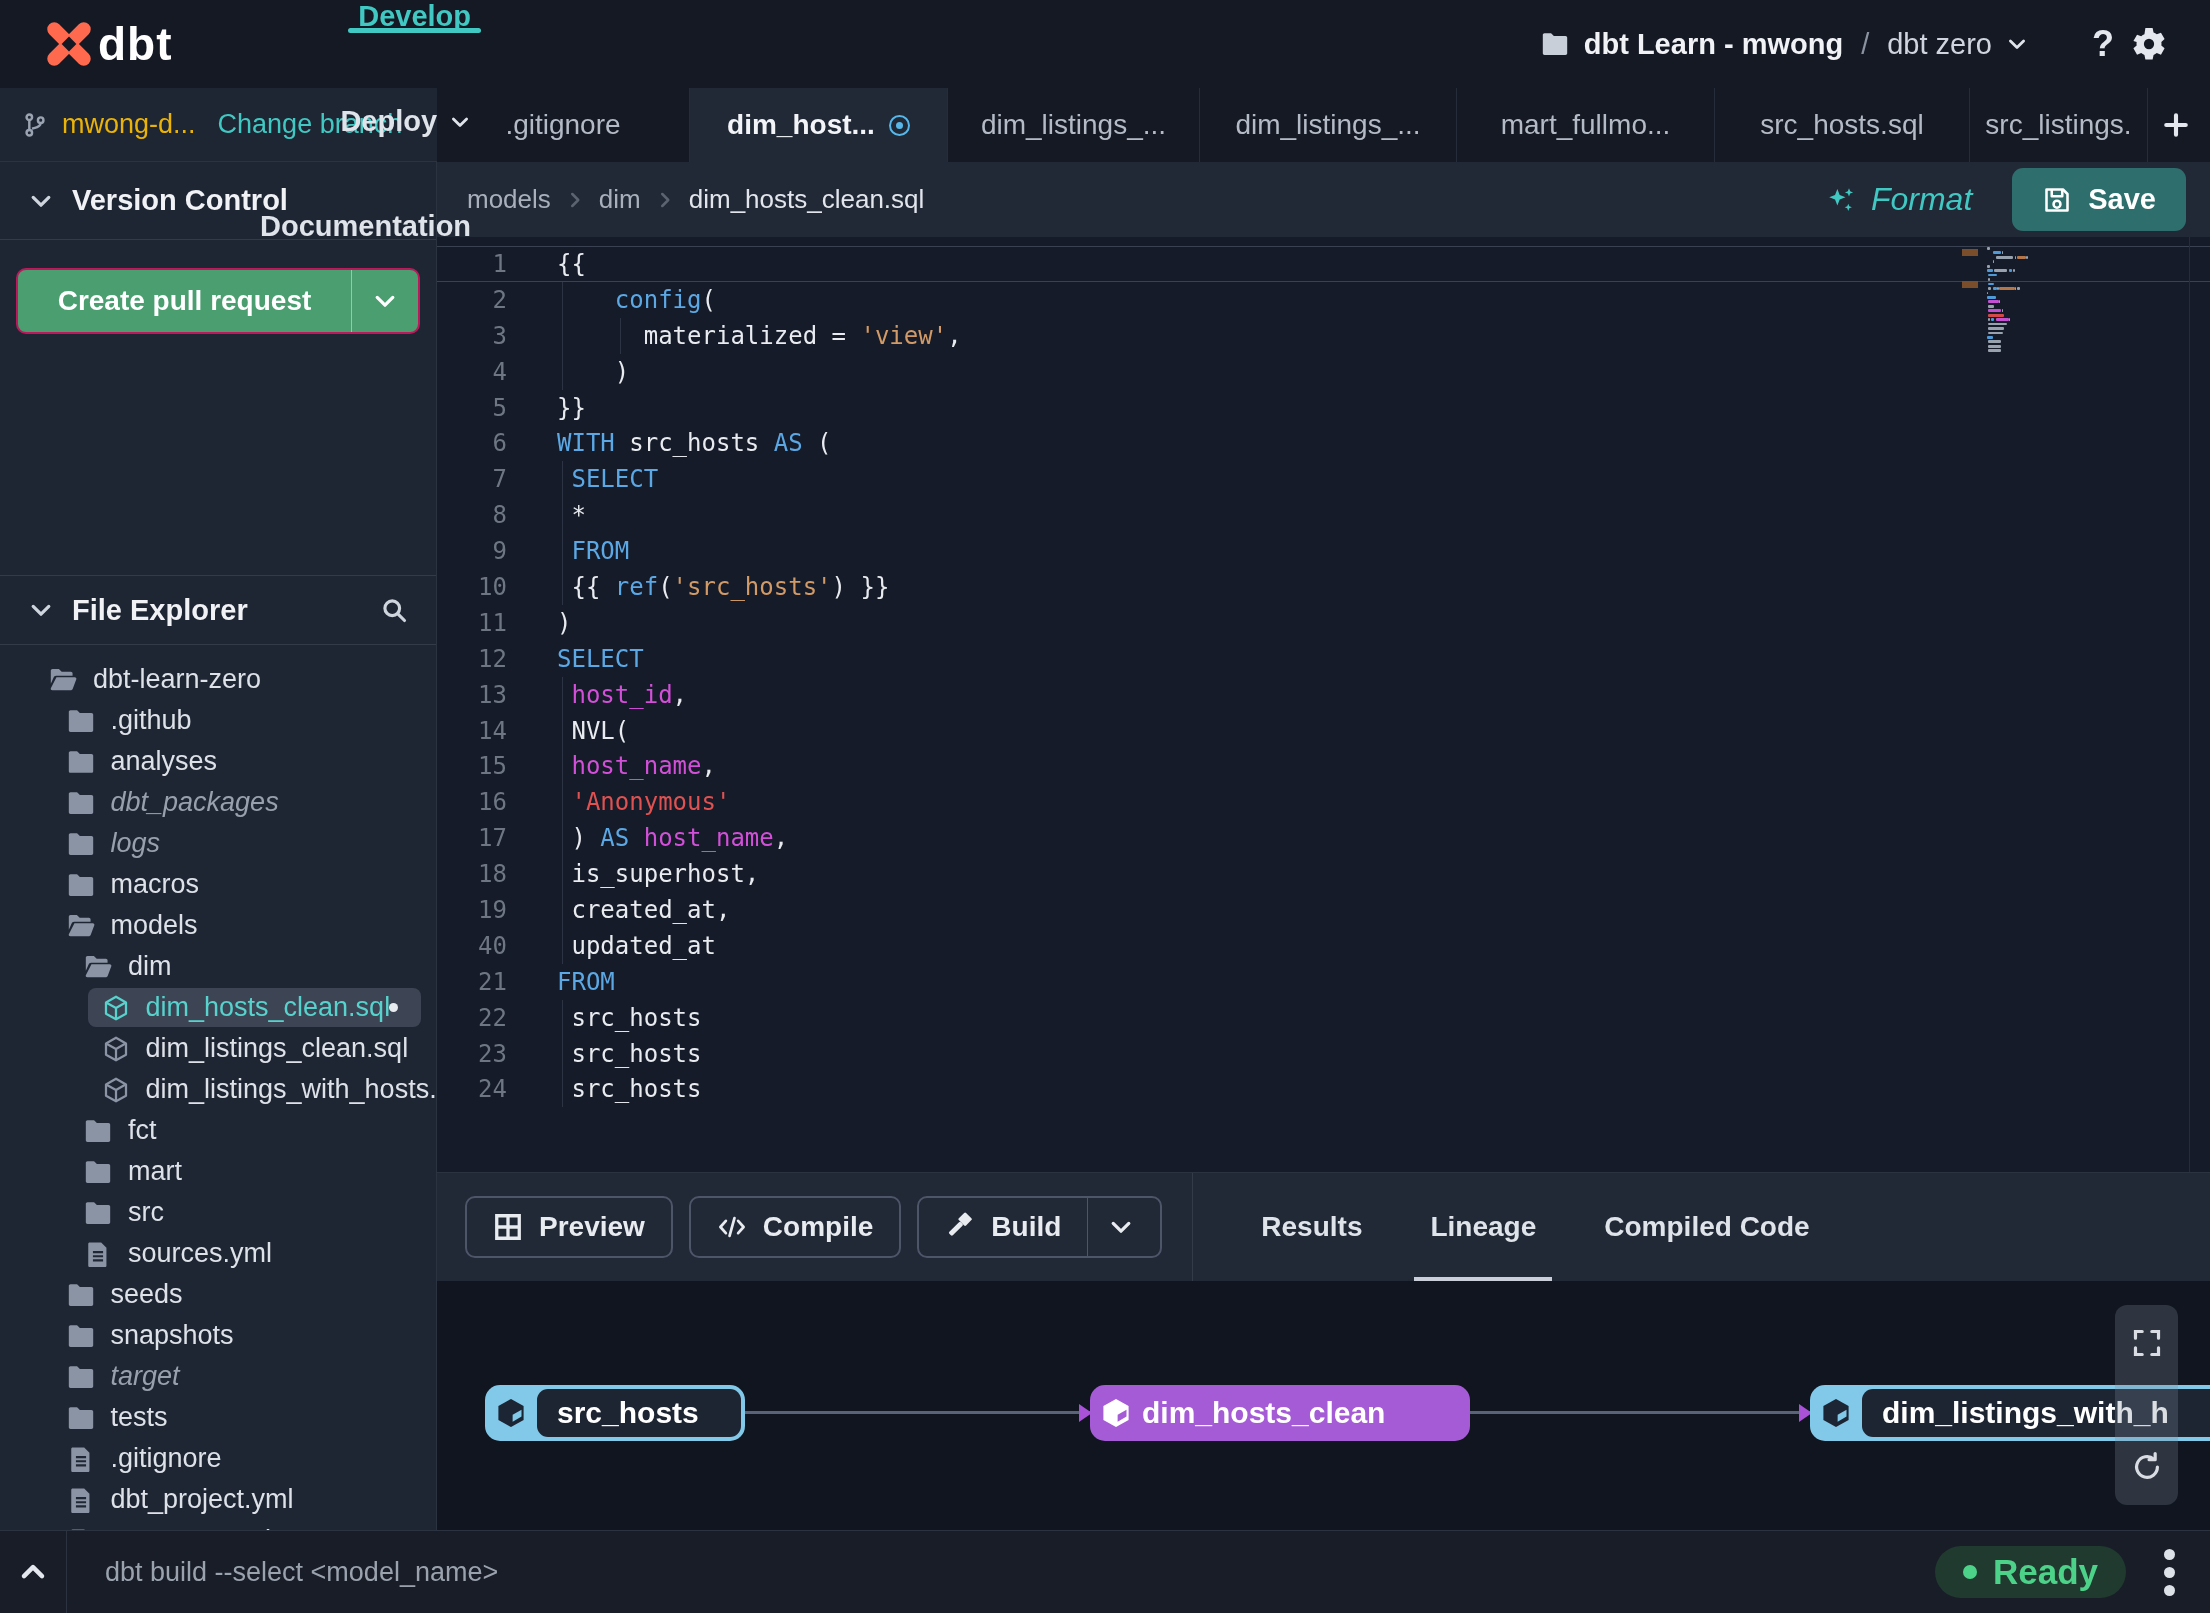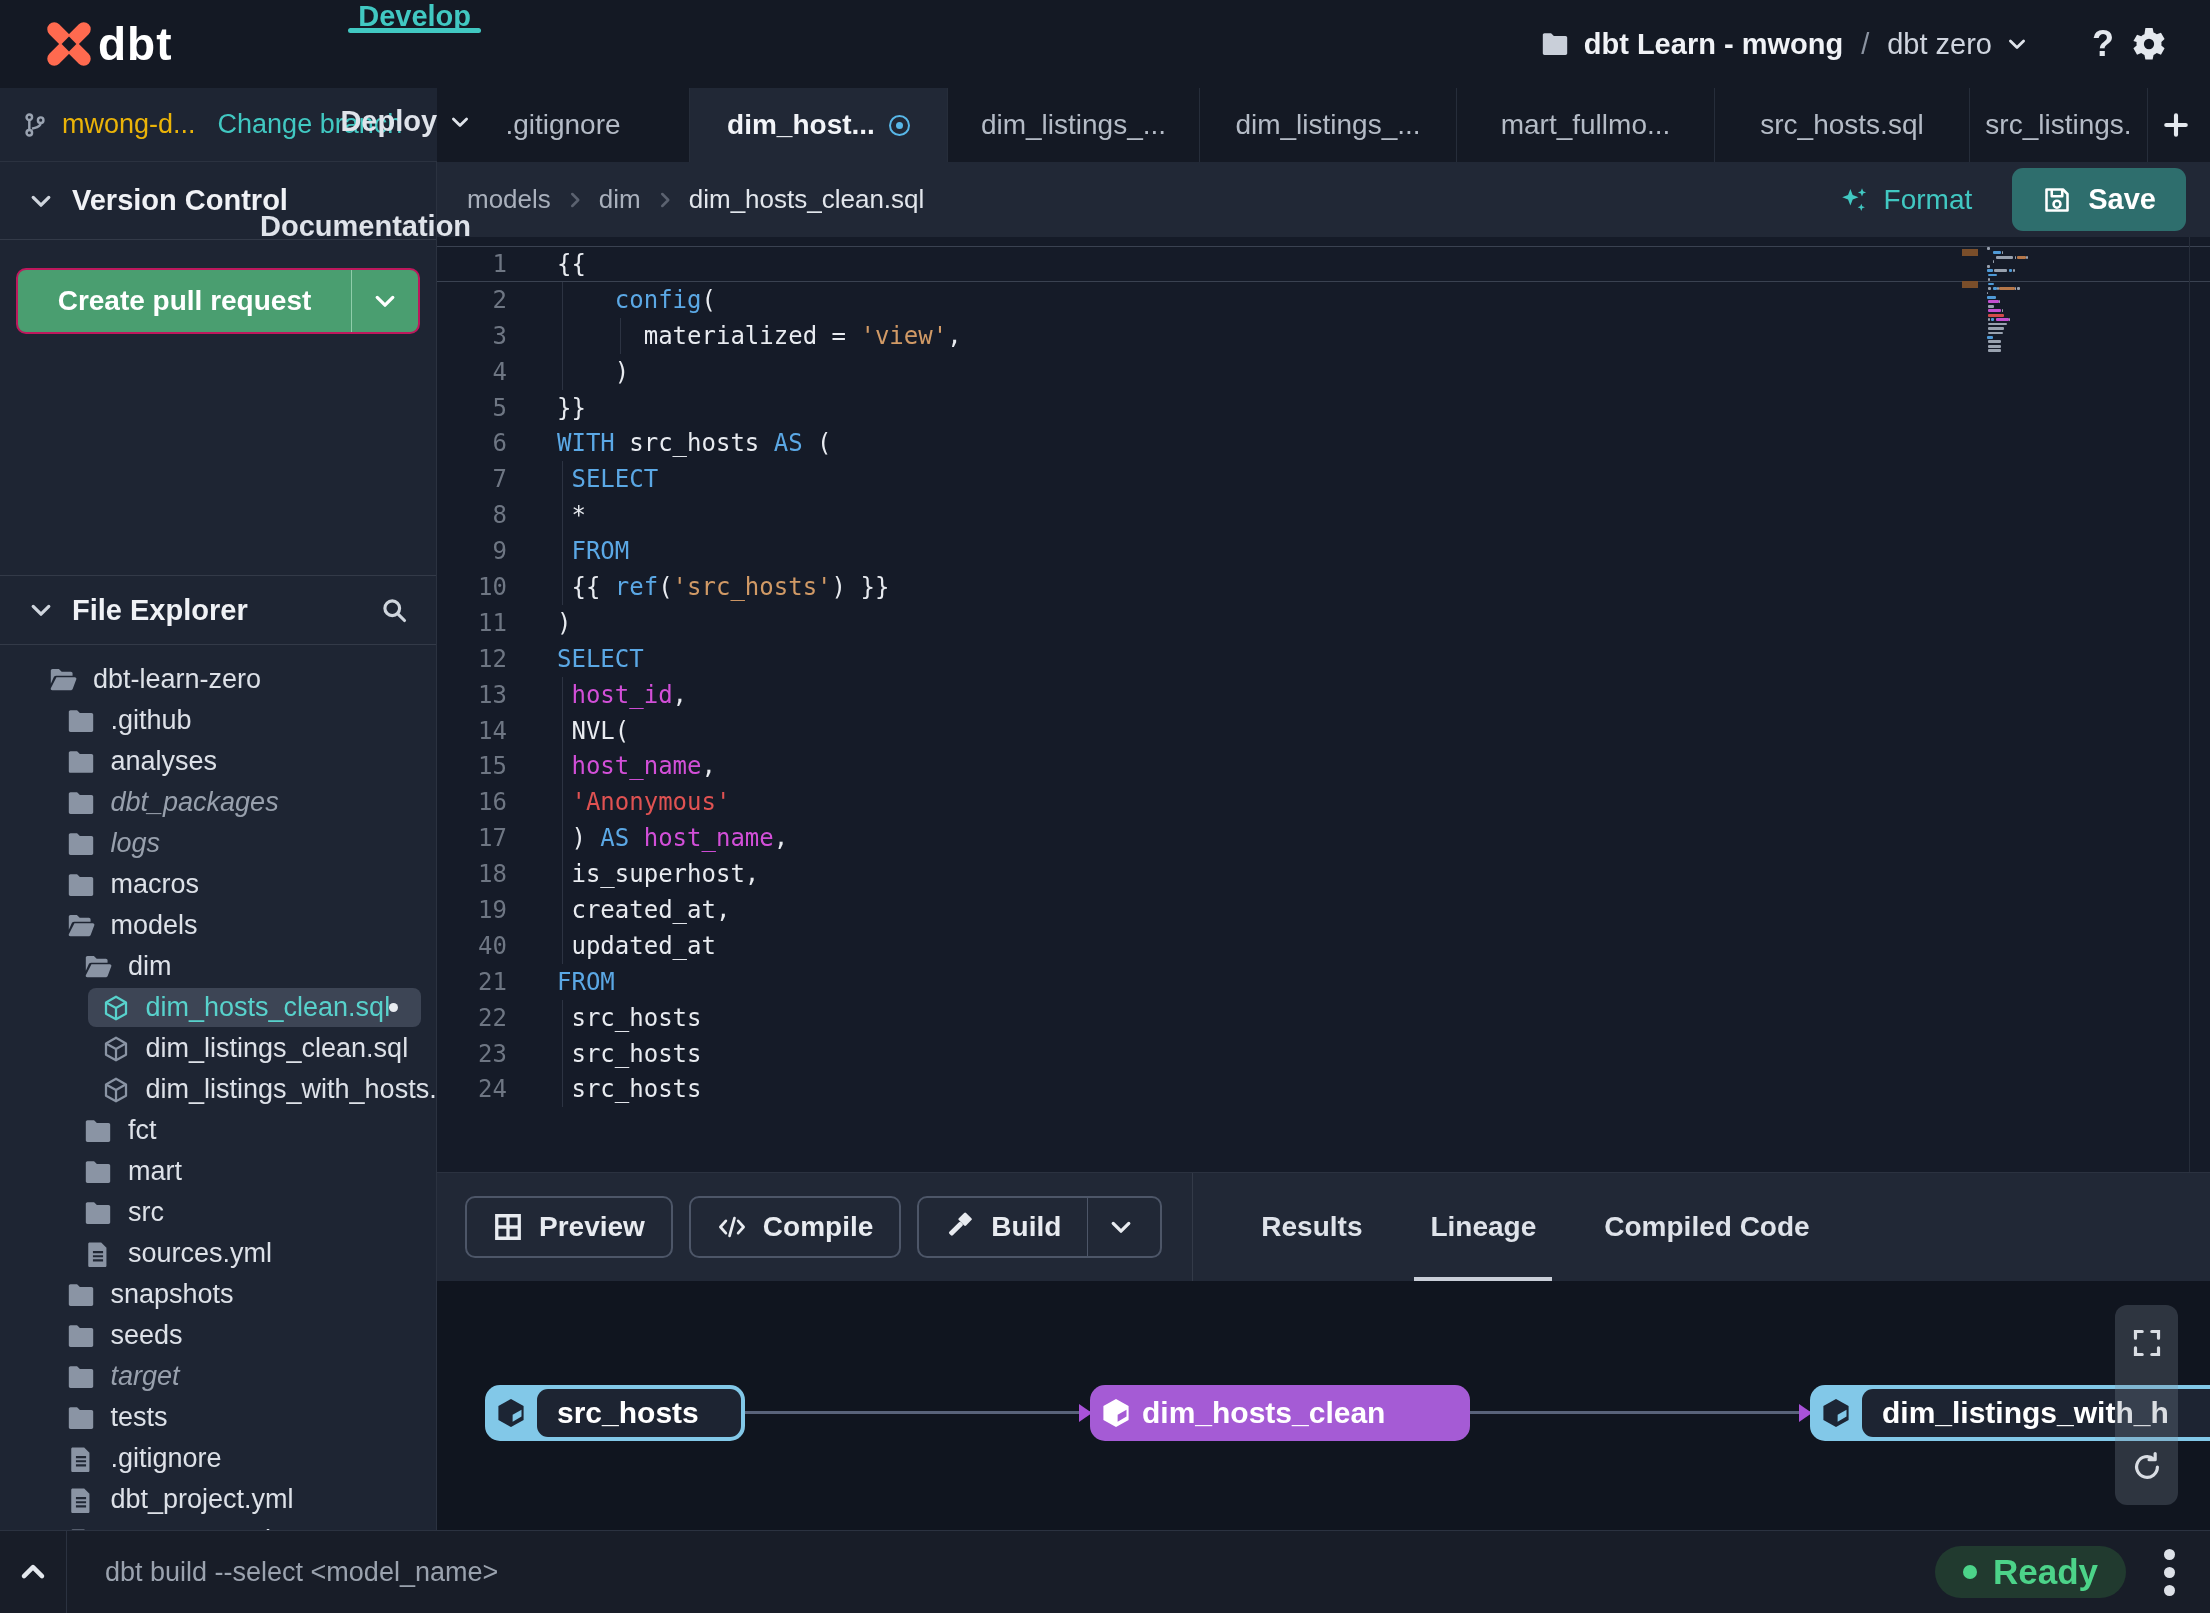--- a/index.html
+++ b/index.html
@@ -80,21 +80,21 @@
                 background:#e8ebf0; z-index:1; }
 
   
   .edcol { flex:1; display:flex; flex-direction:column; min-width:0; }
   .crumb-bar { height:75px; flex:none; background:#212836; display:flex; align-items:center;
                padding:0 24px 0 30px; gap:14px; }
   .crumb { font-size:26px; color:#a9b0bc; }
   .crumb.last { color:#e2e6ec; }
   .crumb-sep { width:20px; height:20px; color:#5b6270; transform:rotate(-90deg); }
   .fmt-btn { margin-left:auto; display:flex; align-items:center; gap:14px; color:#41c8c2;
-             font-size:28px; cursor:pointer; padding:0 26px; }
+             font-size:32px; cursor:pointer; padding:0 26px;font-style:italic; }
   .fmt-btn .icon { width:32px; height:32px; }
   .save-btn { display:flex; align-items:center; gap:16px; background:#2e6e6d; color:#fff;
               font-size:29px; font-weight:600; border-radius:11px; height:63px;
               padding:0 30px; cursor:pointer; }
   .save-btn .icon { width:30px; height:30px; }
 
   .editor { flex:1; background:#151b28; position:relative; overflow:hidden; padding-top:9px;
             font-family:"DejaVu Sans Mono", monospace; }
   .code-line { display:flex; height:35.9px; line-height:35.9px; font-size:24px;
                border-top:1px solid transparent; border-bottom:1px solid transparent; }
@@ -444,29 +444,29 @@
               </svg>
             </span>
             <span class="tlabel">sources.yml</span>
           </div>
           <div class="trow" style="padding-left: 65.5px;">
             <span class="ticon">
               <svg viewBox="0 0 16 16" fill="currentColor">
                 <path d="M1.5 3.1c0-.5.4-.9.9-.9h3.5l1.5 1.5h6.2c.5 0 .9.4.9.9v8.3c0 .5-.4.9-.9.9H2.4c-.5 0-.9-.4-.9-.9z"></path>
               </svg>
             </span>
+            <span class="tlabel">seeds</span>
+          </div>
+          <div class="trow" style="padding-left: 65.5px;">
+            <span class="ticon">
+              <svg viewBox="0 0 16 16" fill="currentColor">
+                <path d="M1.5 3.1c0-.5.4-.9.9-.9h3.5l1.5 1.5h6.2c.5 0 .9.4.9.9v8.3c0 .5-.4.9-.9.9H2.4c-.5 0-.9-.4-.9-.9z"></path>
+              </svg>
+            </span>
             <span class="tlabel">snapshots</span>
-          </div>
-          <div class="trow" style="padding-left: 65.5px;">
-            <span class="ticon">
-              <svg viewBox="0 0 16 16" fill="currentColor">
-                <path d="M1.5 3.1c0-.5.4-.9.9-.9h3.5l1.5 1.5h6.2c.5 0 .9.4.9.9v8.3c0 .5-.4.9-.9.9H2.4c-.5 0-.9-.4-.9-.9z"></path>
-              </svg>
-            </span>
-            <span class="tlabel">seeds</span>
           </div>
           <div class="trow italic" style="padding-left: 65.5px;">
             <span class="ticon">
               <svg viewBox="0 0 16 16" fill="currentColor">
                 <path d="M1.5 3.1c0-.5.4-.9.9-.9h3.5l1.5 1.5h6.2c.5 0 .9.4.9.9v8.3c0 .5-.4.9-.9.9H2.4c-.5 0-.9-.4-.9-.9z"></path>
               </svg>
             </span>
             <span class="tlabel">target</span>
           </div>
           <div class="trow" style="padding-left: 65.5px;">

